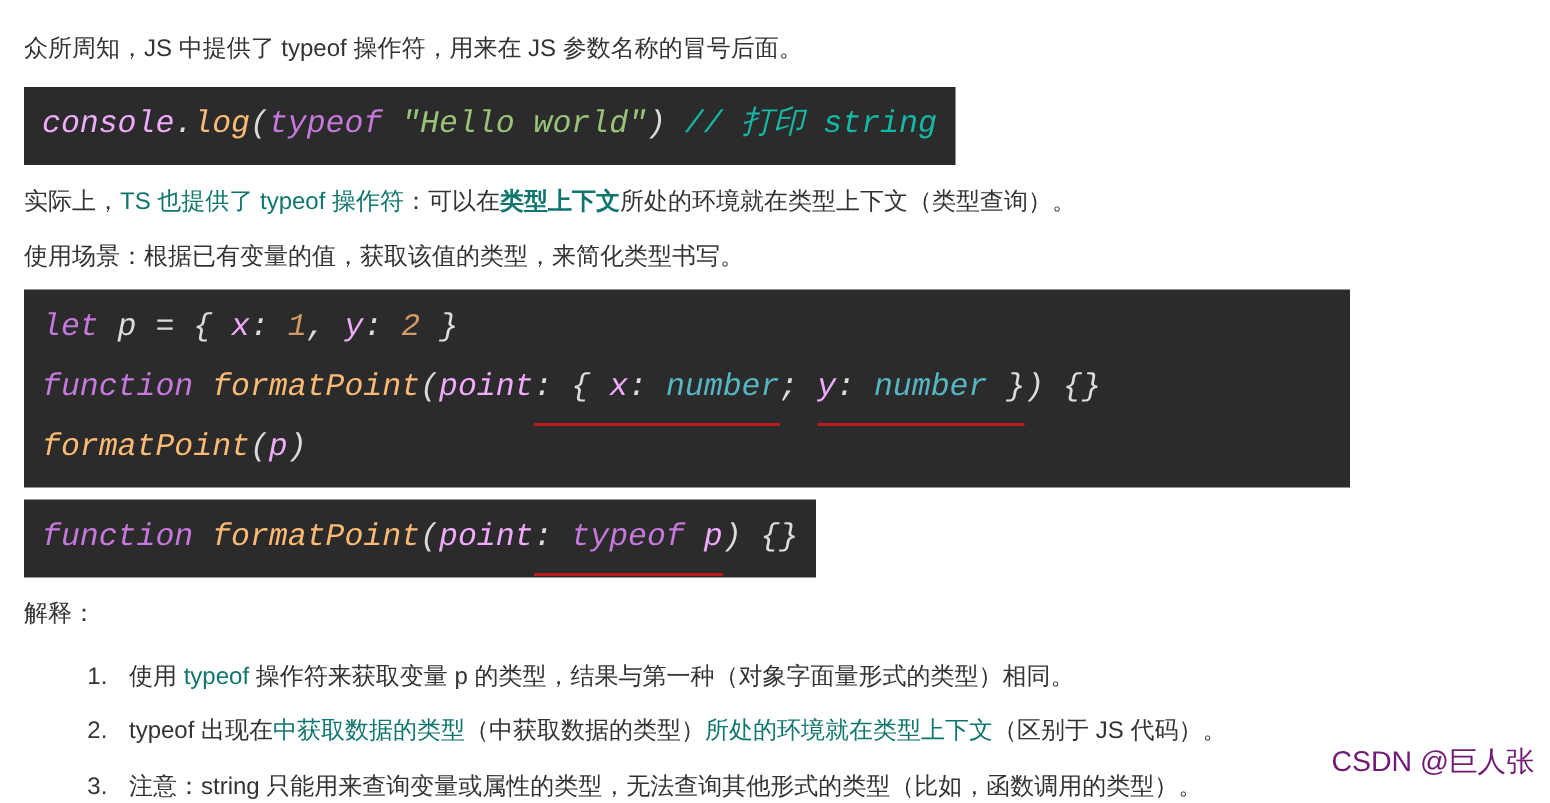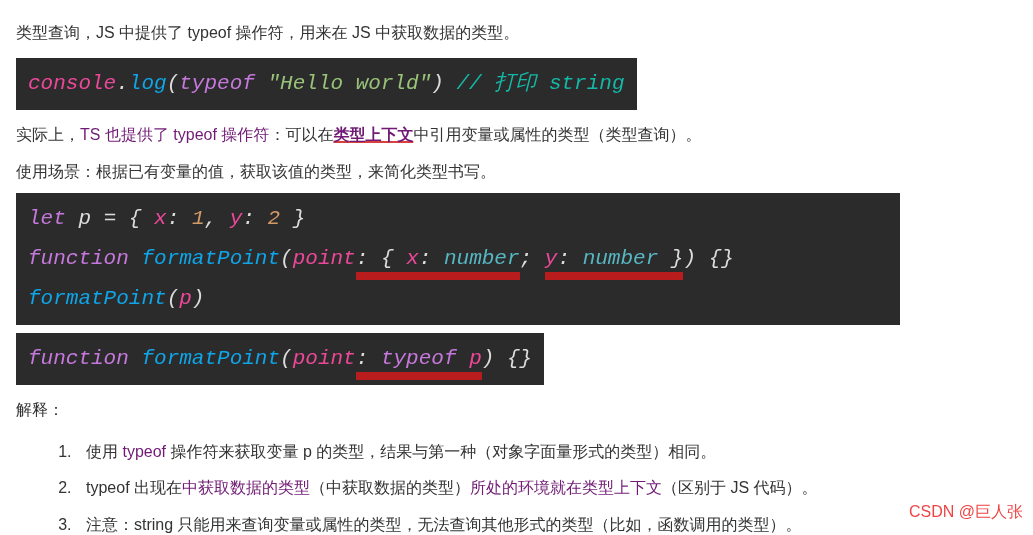--- a/index.html
+++ b/index.html
@@ -1,44 +1,44 @@
 <!DOCTYPE html>
 <html><head>
   <meta charset="utf-8">
   <style>
     body{margin:0;padding:12px 16px;font-family:-apple-system,BlinkMacSystemFont,"Segoe UI","Microsoft YaHei",sans-serif;font-size:16px;line-height:1.9;color:#333;background:#fff;width:1033px;box-sizing:border-box}
     p{margin:6px 0}
-    .red{color:#701a75}
+    .red{color:#0f766e}
     .bold{font-weight:700}
-    .u{text-decoration:underline;text-decoration-color:#d9413f;text-decoration-thickness:2px}
+    .u{text-decoration-color:#d9413f;text-decoration-thickness:2px}
     .code-block{background:#2b2b2b;color:#ccc;font-family:Consolas,"Courier New",monospace;font-size:21px;padding:6px 12px;display:inline-block;margin:4px 0;font-style:italic}
     .wide{display:block;width:860px}
-    .c-red{color:#ec4899}
+    .c-red{color:#f0abfc}
     .c-white{color:#dcdcdc}
     .c-purple{color:#c678dd}
     .c-teal{color:#56b6c2}
-    .c-blue{color:#0ea5e9}
+    .c-blue{color:#fdba74}
     .c-orange{color:#d19a66}
     .c-green{color:#98c379}
     .c-comment{color:#14b8a6}
-    .ul-red{border-bottom:8px solid #b91c1c;padding-bottom:2px}
+    .ul-red{border-bottom:2px solid #b91c1c;padding-bottom:12px}
     ol{padding-left:60px;margin:12px 0}
     ol li{padding-left:10px;margin:6px 0}
-    .watermark{position:absolute;right:10px;bottom:8px;color:#ef4444;font-size:16px}
+    .watermark{position:absolute;right:10px;bottom:8px;color:#701a75;font-size:19px}
   </style>
 </head>
 <body>
 
 
 
-<p>类型查询，JS 中提供了 typeof 操作符，用来在 JS 中获取数据的类型。</p>
+<p>众所周知，JS 中提供了 typeof 操作符，用来在 JS 参数名称的冒号后面。</p>
 
 <div class="code-block"><span class="c-red">console</span><span class="c-white">.</span><span class="c-blue">log</span><span class="c-white">(</span><span class="c-purple">typeof </span><span class="c-green">"Hello world"</span><span class="c-white">)</span><span class="c-comment"> // 打印 string</span></div>
 
-<p><span>实际上，</span><span class="red">TS 也提供了 typeof 操作符</span><span>：可以在</span><span class="red bold u">类型上下文</span><span>中引用变量或属性的类型（类型查询）。</span></p>
+<p><span>实际上，</span><span class="red">TS 也提供了 typeof 操作符</span><span>：可以在</span><span class="red bold u">类型上下文</span><span>所处的环境就在类型上下文（类型查询）。</span></p>
 
 <p>使用场景：根据已有变量的值，获取该值的类型，来简化类型书写。</p>
 
 <div class="code-block wide">
 <span class="c-purple">let</span><span class="c-white"> p </span><span class="c-white">= </span><span class="c-white">{ </span><span class="c-red">x</span><span class="c-white">: </span><span class="c-orange">1</span><span class="c-white">, </span><span class="c-red">y</span><span class="c-white">: </span><span class="c-orange">2</span><span class="c-white"> }</span><br>
 <span class="c-purple">function</span><span class="c-blue"> formatPoint</span><span class="c-white">(</span><span class="c-red">point</span><span class="ul-red"><span class="c-white">:</span><span class="c-white"> </span><span class="c-white">{ </span><span class="c-red">x</span><span class="c-white">: </span><span class="c-teal">number</span></span><span class="c-white">; </span><span class="ul-red"><span class="c-red">y</span><span class="c-white">: </span><span class="c-teal">number</span><span class="c-white"> }</span></span><span class="c-white">) {}</span><br>
 <span class="c-blue">formatPoint</span><span class="c-white">(</span><span class="c-red">p</span><span class="c-white">)</span>
 </div>
 
 <div class="code-block"><span class="c-purple">function</span><span class="c-blue"> formatPoint</span><span class="c-white">(</span><span class="c-red">point</span><span class="ul-red"><span class="c-white">:</span><span class="c-white"> </span><span class="c-purple">typeof</span><span class="c-white"> </span><span class="c-red">p</span></span><span class="c-white">) {}</span></div>

